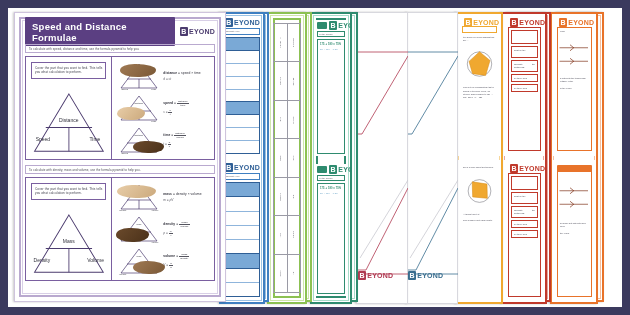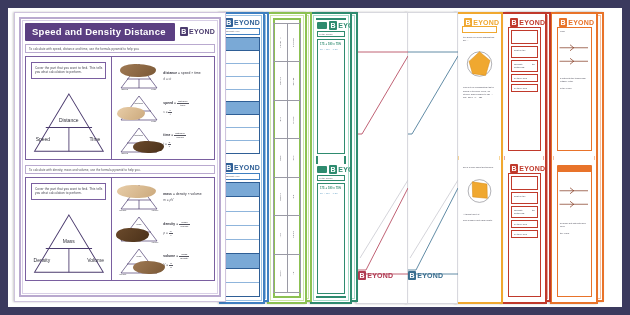--- a/index.html
+++ b/index.html
@@ -418,21 +418,21 @@
         </div>
       </div>
     </div>
   </div>
 
   <div class="sheet" id="p1">
     <div class="inner"></div>
     <div class="inner2"></div>
 
     <div class="p1head">
-      <div class="p1title">Speed and Density Distance</div>
+      <div class="p1title">Speed and Distance Formulae</div>
       <div class="p1logo">
         <span class="logo" style="--lg:#4b3b6e">
           <span class="logoB">B</span>
             <span class="logoT">EYOND</span>
         </span>
       </div>
     </div>
 
     <div class="p1instr" style="top:31px;">To calculate with speed, distance and time, use the formula pyramid to help you.</div>
 

